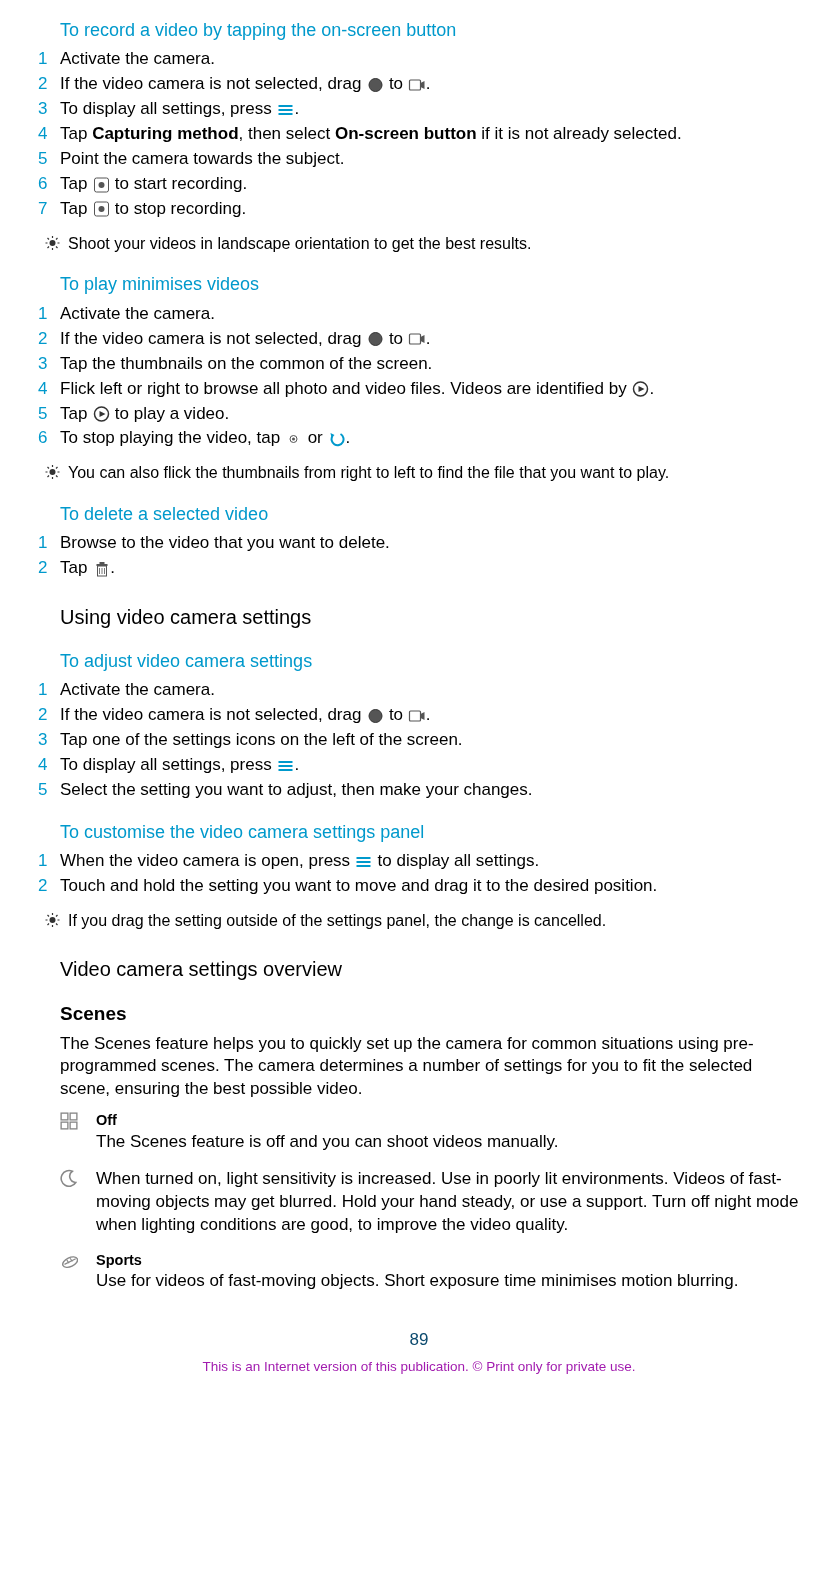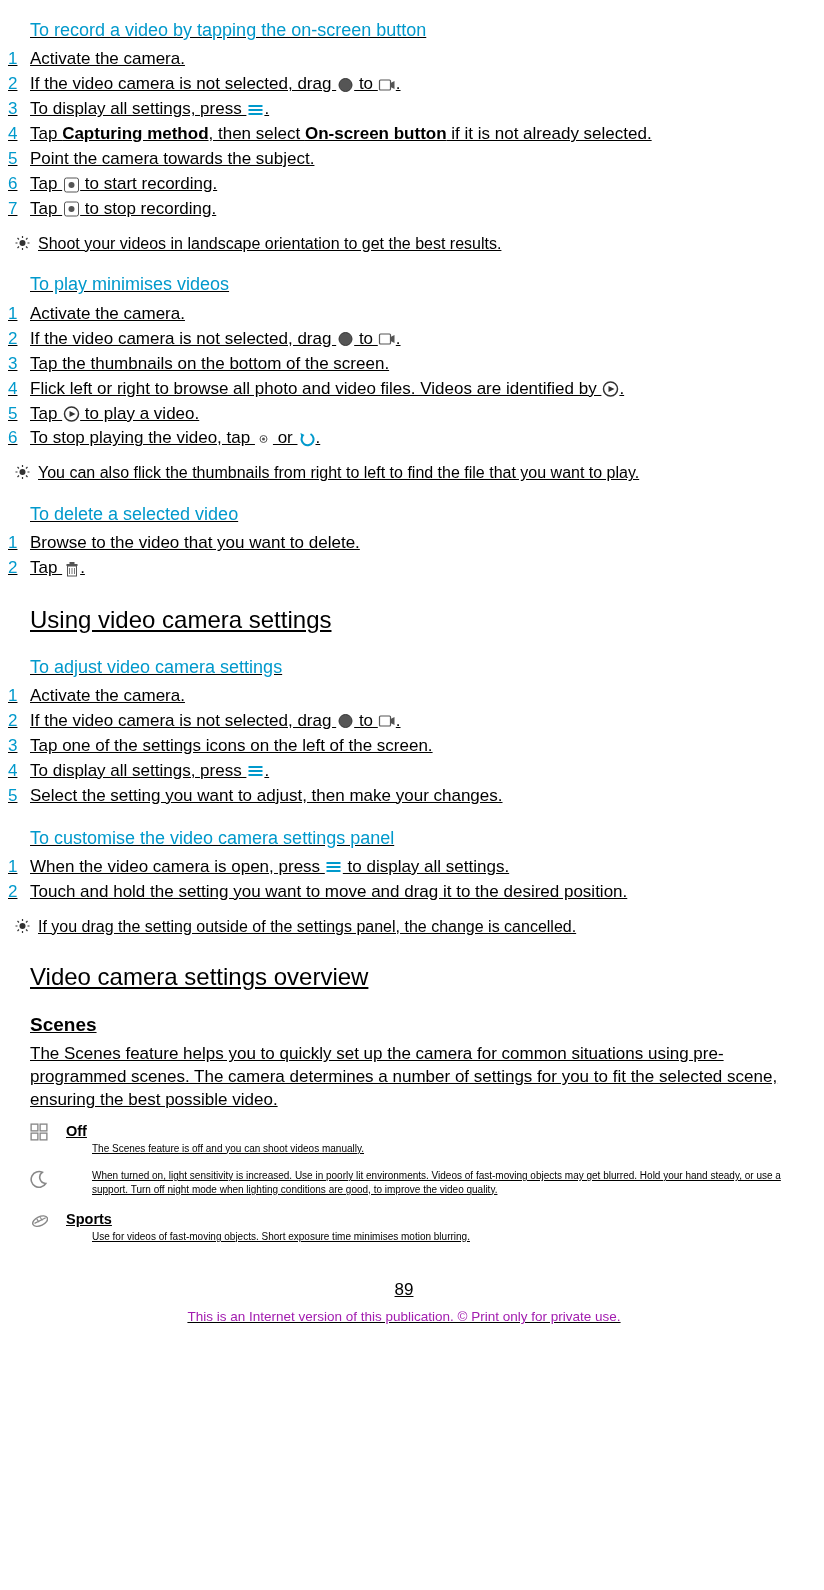--- a/index.html
+++ b/index.html
@@ -6,22 +6,21 @@
   body {
     font-family: Arial, Helvetica, sans-serif;
     font-size: 17px;
     line-height: 1.35;
     color: #000;
     margin: 0;
     padding: 0;
     width: 824px;
   }
   .page {
-    padding: 18px 22px 18px 6px;
-    text-decoration: underline;
+    padding: 18px 22px 18px 36px;
   }
   .section-heading {
     color: #0099cc;
     font-size: 18px;
     font-weight: normal;
     margin: 18px 0 6px 24px;
   }
   .section-heading.first { margin-top: 0; }
   ol.steps {
     list-style: none;
@@ -54,21 +53,21 @@
     flex-shrink: 0;
     display: flex;
     justify-content: center;
     padding-top: 2px;
   }
   .tip-text {
     flex: 1;
     font-size: 16px;
   }
   .h2 {
-    font-size: 24px;
+    font-size: 20px;
     margin: 24px 0 8px 24px;
     font-weight: normal;
   }
   .h3 {
     font-size: 19px;
     font-weight: bold;
     margin: 18px 0 6px 24px;
   }
   .para {
     margin: 0 0 10px 24px;
@@ -78,23 +77,23 @@
     align-items: flex-start;
     margin: 10px 0 14px 24px;
   }
   .scene-icon {
     width: 36px;
     flex-shrink: 0;
     padding-top: 1px;
   }
   .scene-body { flex: 1; font-size: 14.5px; }
   .scene-title { font-weight: bold; font-size: 14.5px; }
-  .scene-desc { font-size: 10px; margin-left: 26px; }
+  .scene-desc { font-size: 17px; }
   .page-num {
-    color: #000000;
+    color: #0c4a6e;
     text-align: center;
     font-size: 17px;
     margin-top: 36px;
   }
   .footer {
     text-align: center;
     color: #a21caf;
     font-size: 13.5px;
     margin-top: 6px;
     padding-bottom: 12px;
@@ -243,21 +242,21 @@
                 <use href="#circle-icon"></use>
               </svg>
             </span> to <span class="ic">
               <svg width="17" height="16" viewBox="0 0 16 16">
                 <use href="#videocam-icon"></use>
               </svg>
             </span>.</span>
         </li>
         <li>
           <span class="num">3</span>
-          <span class="txt">Tap the thumbnails on the bottom of the screen.</span>
+          <span class="txt">Tap the thumbnails on the common of the screen.</span>
         </li>
         <li>
           <span class="num">4</span>
           <span class="txt">Flick left or right to browse all photo and video files. Videos are identified by <span class="ic">
               <svg width="17" height="16" viewBox="0 0 16 16">
                 <use href="#play-box-icon"></use>
               </svg>
             </span>.</span>
         </li>
         <li>

